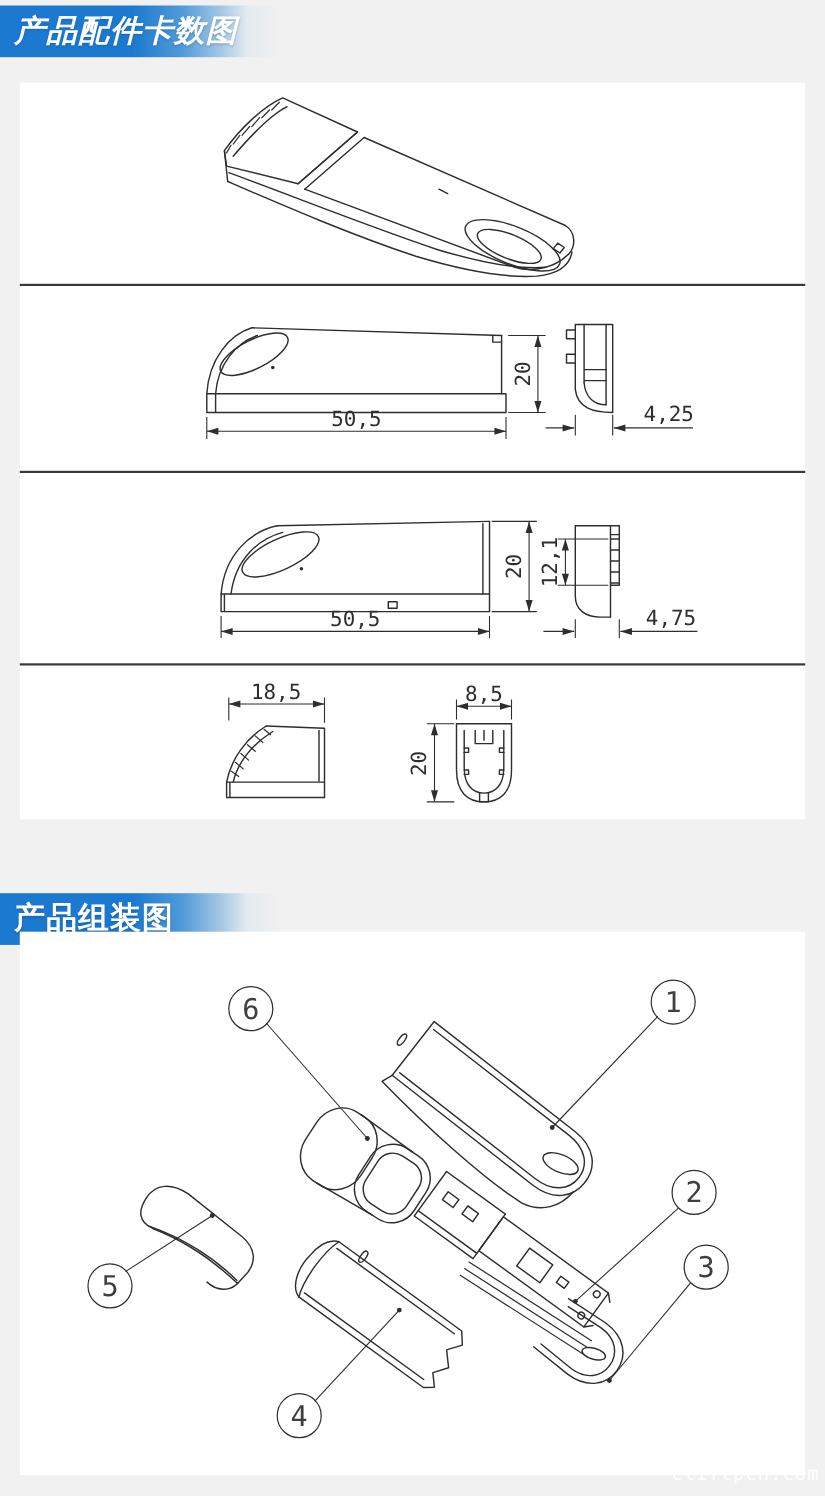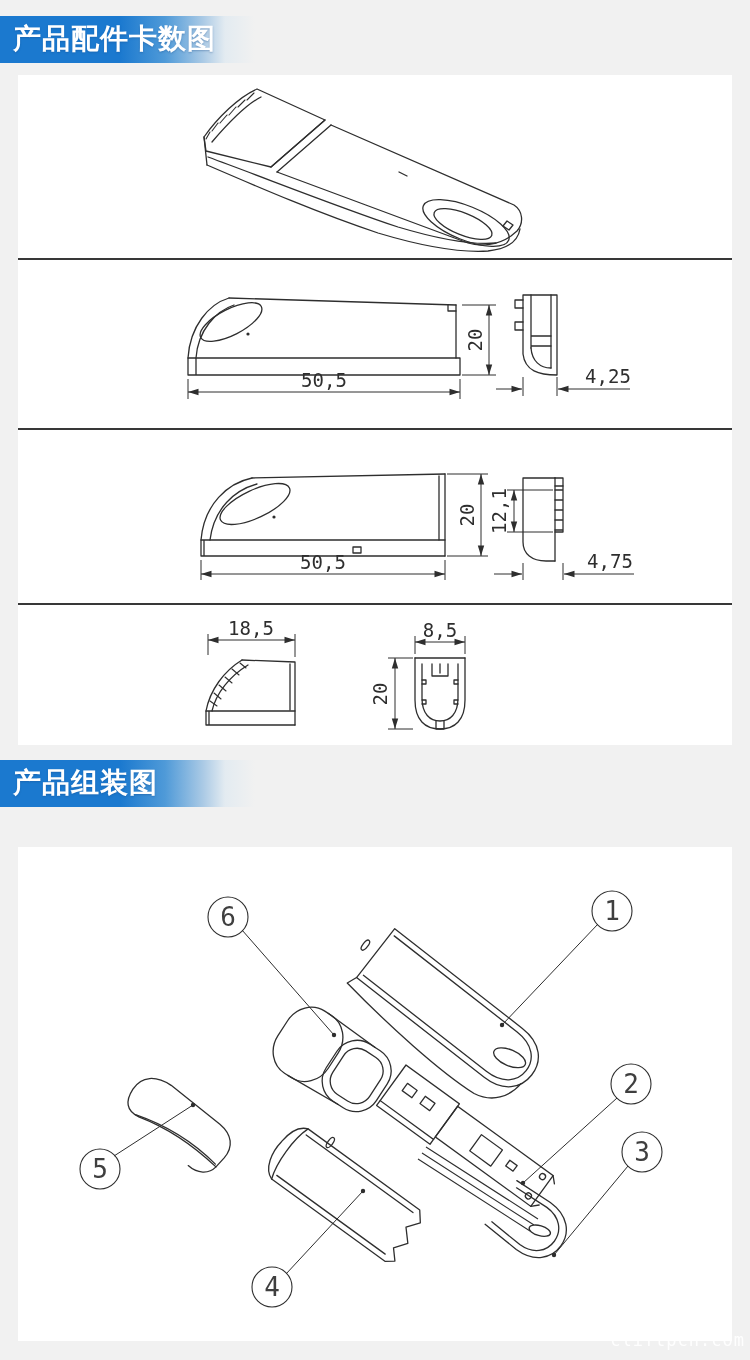--- a/index.html
+++ b/index.html
@@ -10,22 +10,22 @@
   }
   .banner{
     position:absolute;left:0;width:750px;height:47px;
     background:linear-gradient(90deg,#1b79cf 0%,#1b79cf 16%,#4f9ad8 22%,#a9c9e5 27%,#e3ebf1 30%,#f1f1f1 34%,#f1f1f1 100%);
   }
   .banner .t{
     display:block;line-height:46px;padding-left:13px;
     font-size:28px;font-weight:bold;color:#ffffff;letter-spacing:1px;
     text-shadow:0 1px 2px rgba(20,70,130,.35);
   }
-  #banner-parts{top:16px;}
-  #banner-assembly{top:760px;}
+  #banner-parts{top:5px;font-style:italic;}
+  #banner-assembly{top:812px;}
   .panel{position:absolute;left:18px;width:714px;background:#ffffff;}
   #panel-drawings{top:75px;height:670px;}
   #panel-assembly{top:847px;height:494px;}
   .divider{position:absolute;left:0;width:714px;border-top:2px solid #383838;}
   .sec{position:absolute;left:0;}
   
   .ln{fill:none;stroke:#2e2e2e;stroke-width:1.3;stroke-linecap:round;stroke-linejoin:round;}
   .ln2{fill:none;stroke:#2e2e2e;stroke-width:1.1;stroke-linejoin:round;}
   .dim{fill:none;stroke:#2e2e2e;stroke-width:1;}
   .dot{fill:#2e2e2e;stroke:none;}

